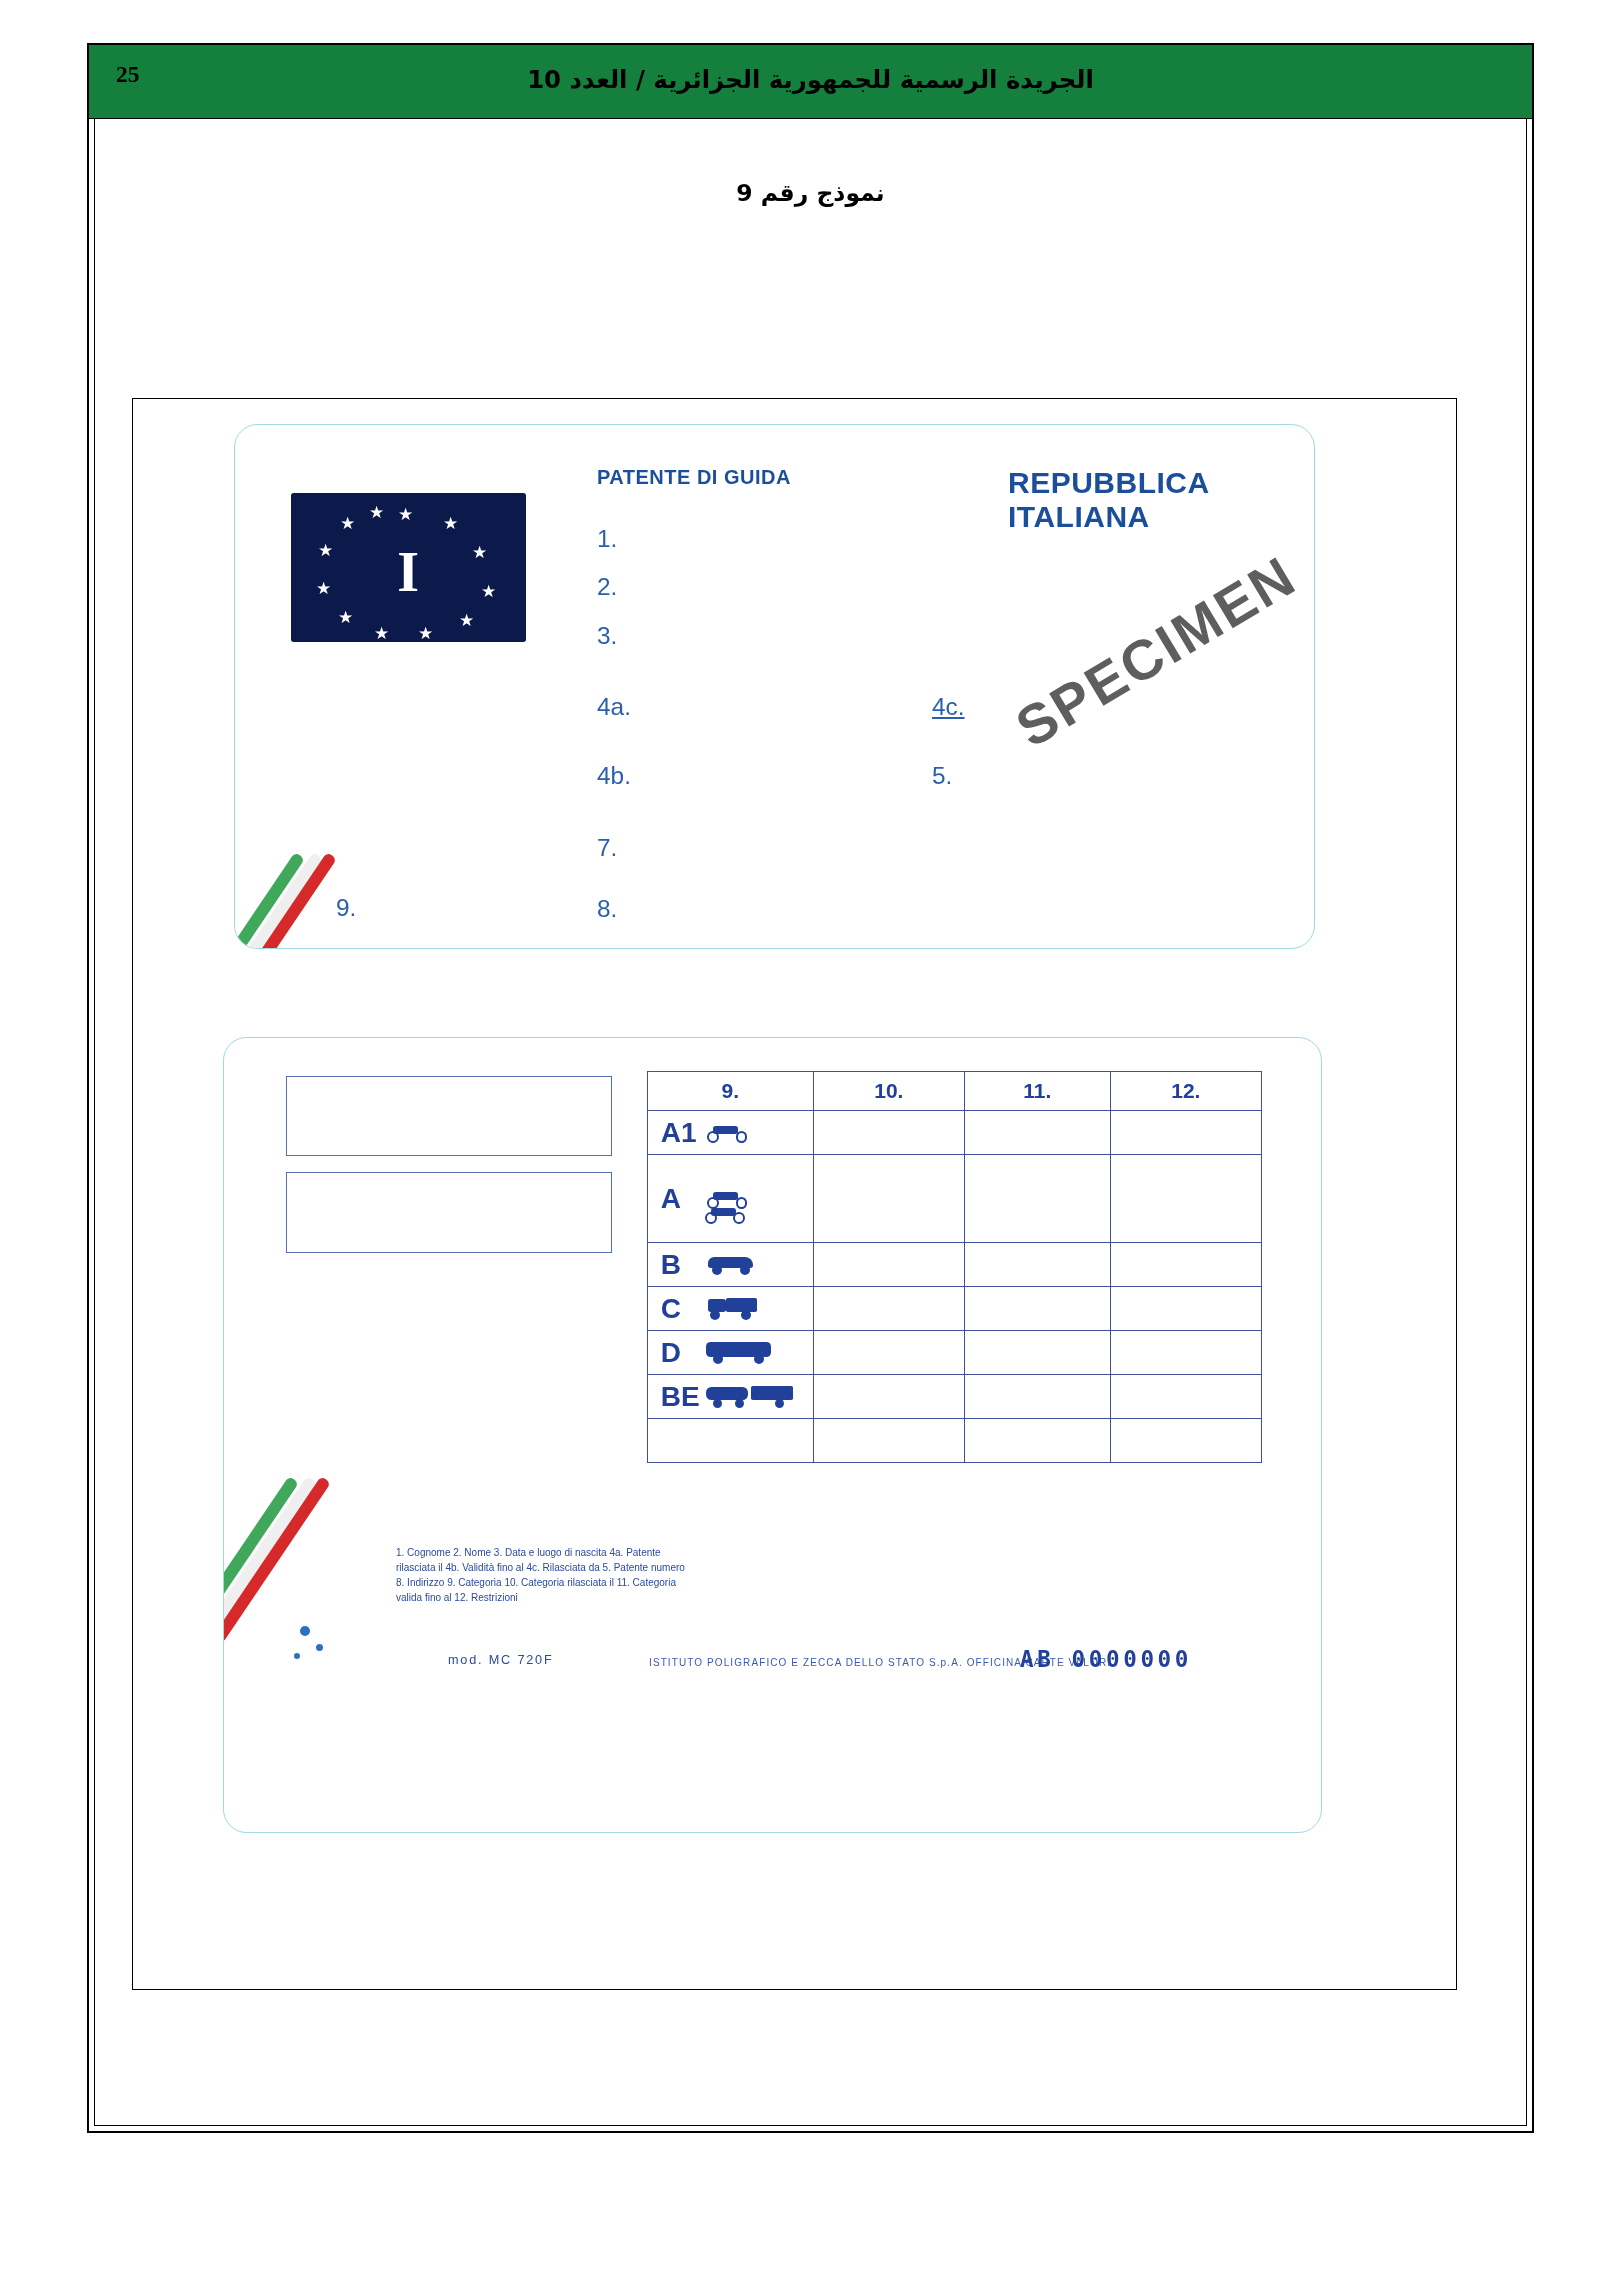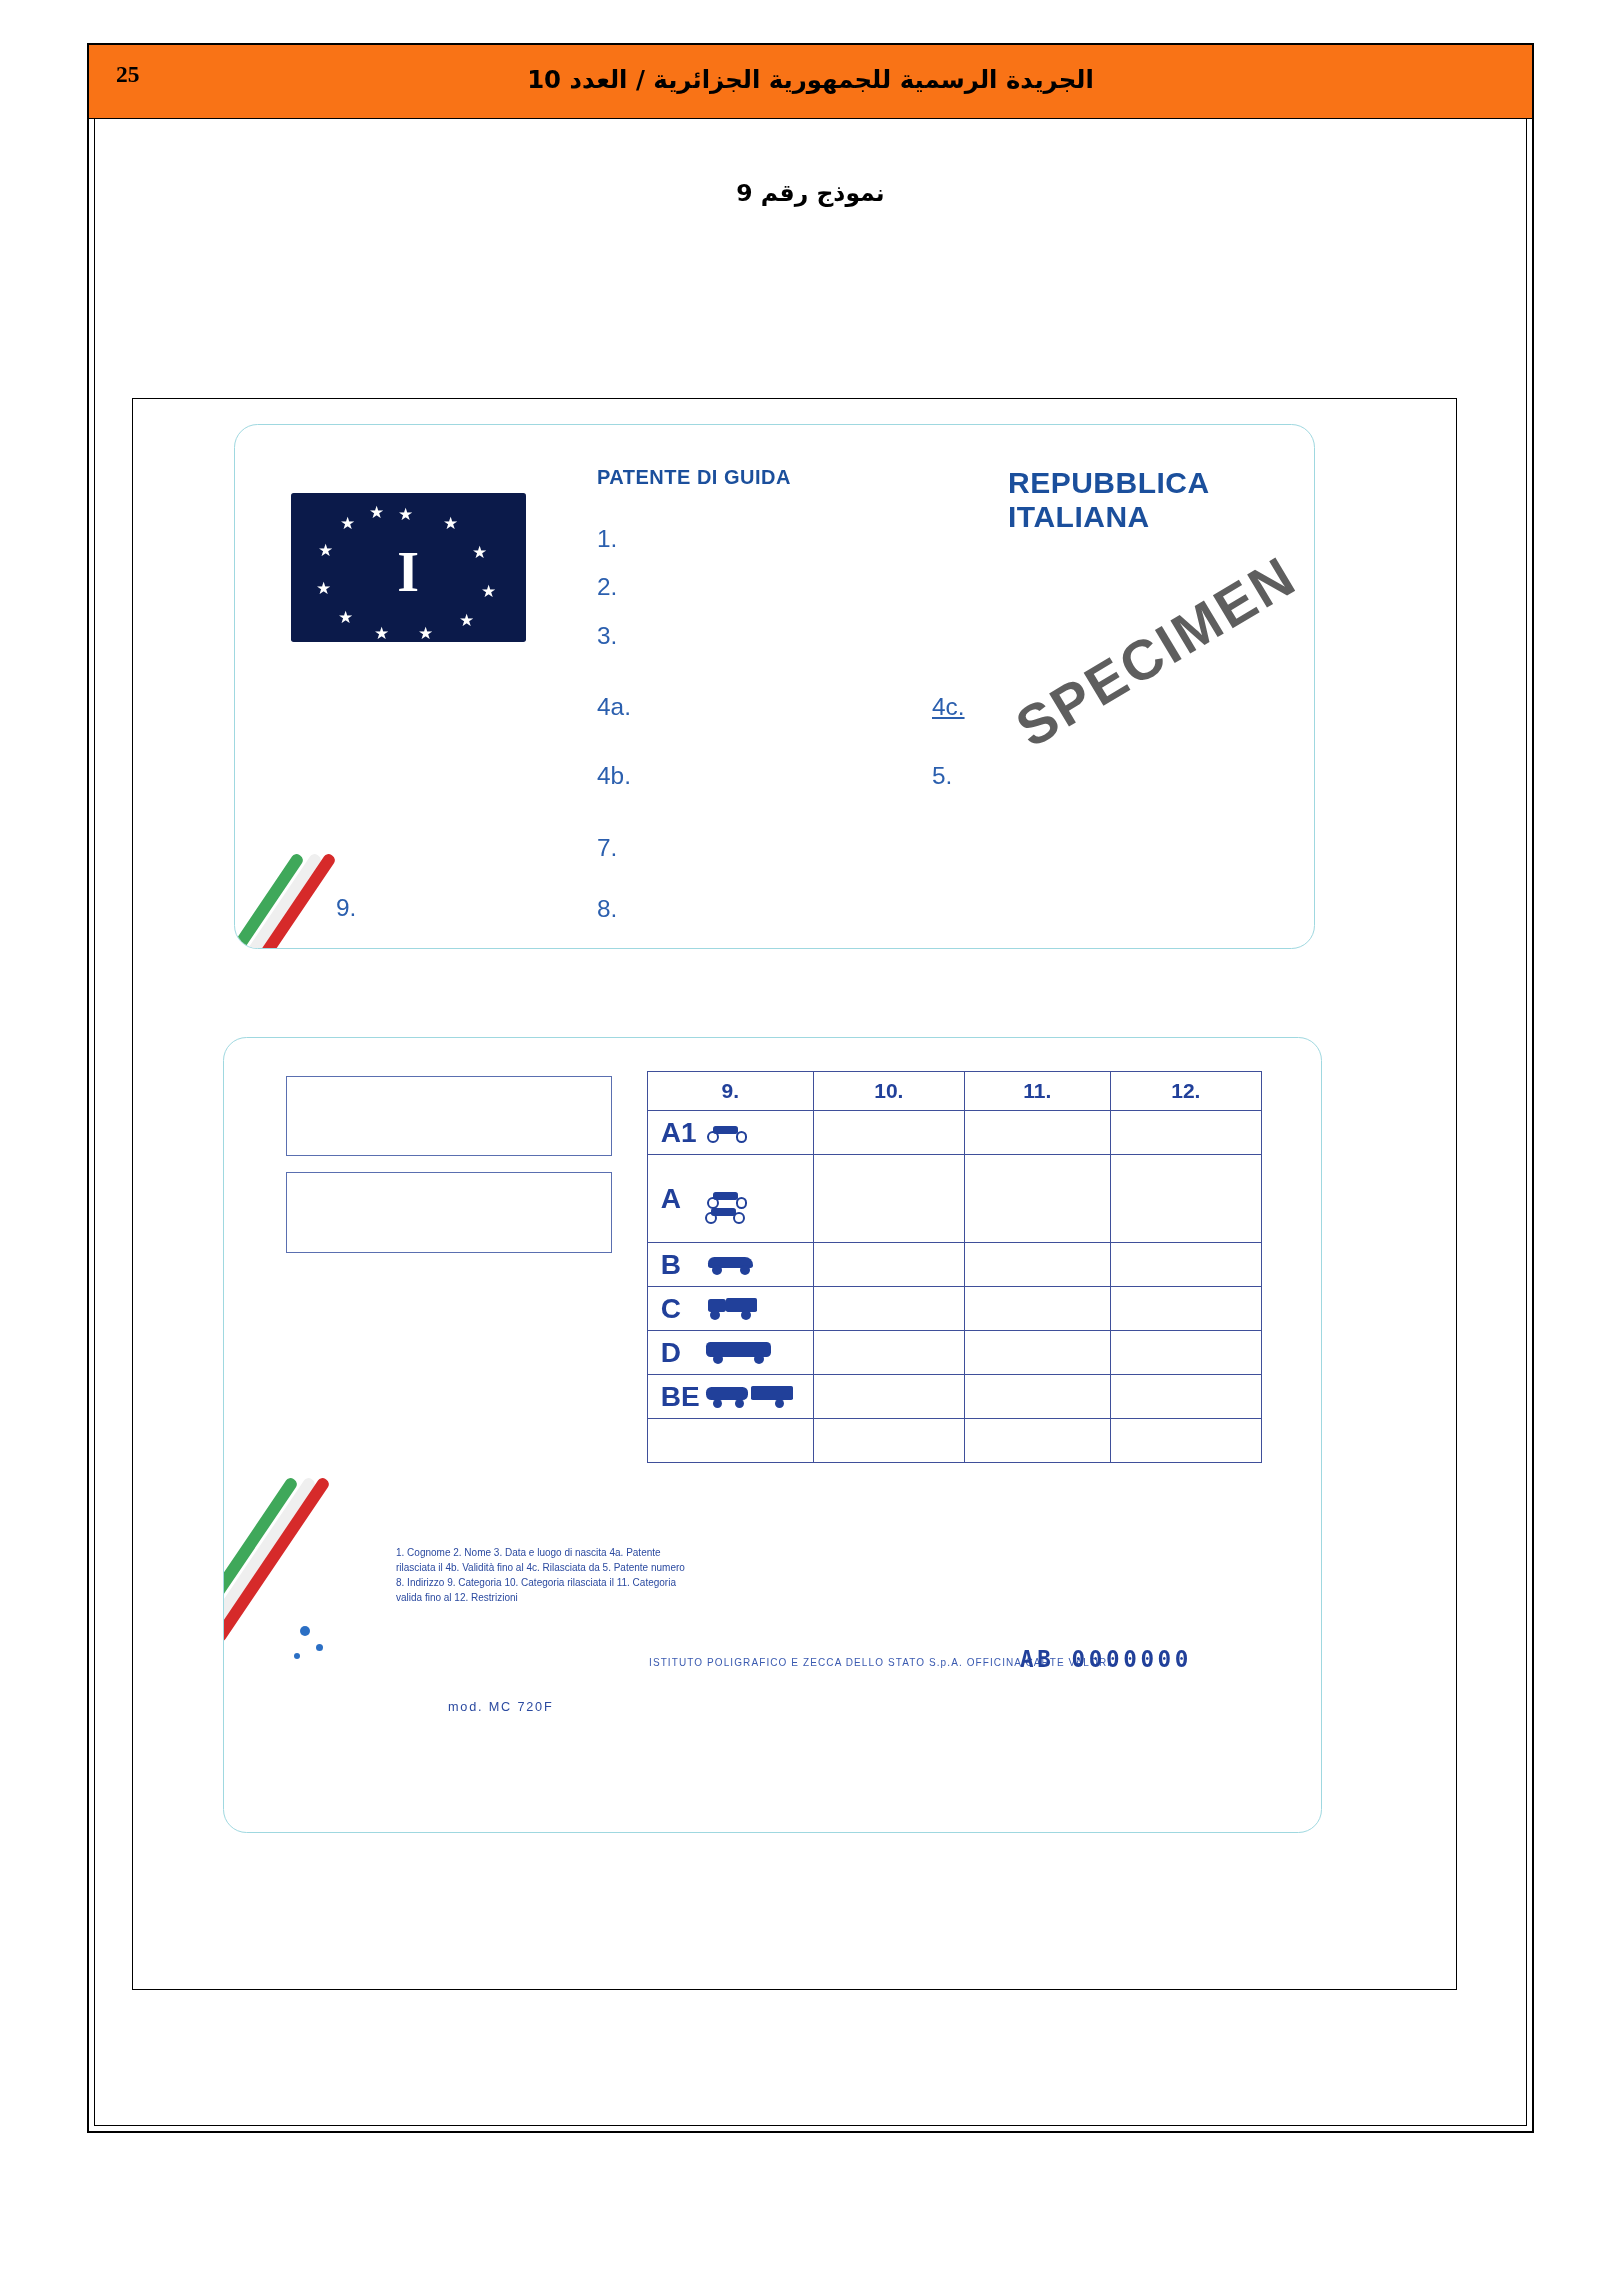--- a/index.html
+++ b/index.html
@@ -36,21 +36,21 @@
     box-sizing: border-box;
   }
 
   
   .header-band {
     position: absolute;
     left: 0;
     top: 0;
     width: 100%;
     height: 74px;
-    background: #f97316;
+    background: #15803d;
     border-bottom: 1.8px solid #000;
     box-sizing: border-box;
   }
   .header-page-number {
     position: absolute;
     left: 27px;
     top: 16.3px;
     font-size: 23.5px;
     font-weight: bold;
     color: #000;
@@ -306,21 +306,20 @@
     font-family: "Liberation Sans", sans-serif;
   }
   .mod-code {
     position: absolute;
     left: 224px;
     top: 615px;
     font-size: 12.7px;
     color: #2b4aa0;
     font-family: "Liberation Sans", sans-serif;
     letter-spacing: 1.8px;
-    margin-top: 47px;
   }
   .printer-line {
     position: absolute;
     left: 425px;
     top: 619px;
     font-size: 10px;
     color: #3a5ab0;
     letter-spacing: 1.1px;
     font-family: "Liberation Sans", sans-serif;
   }

